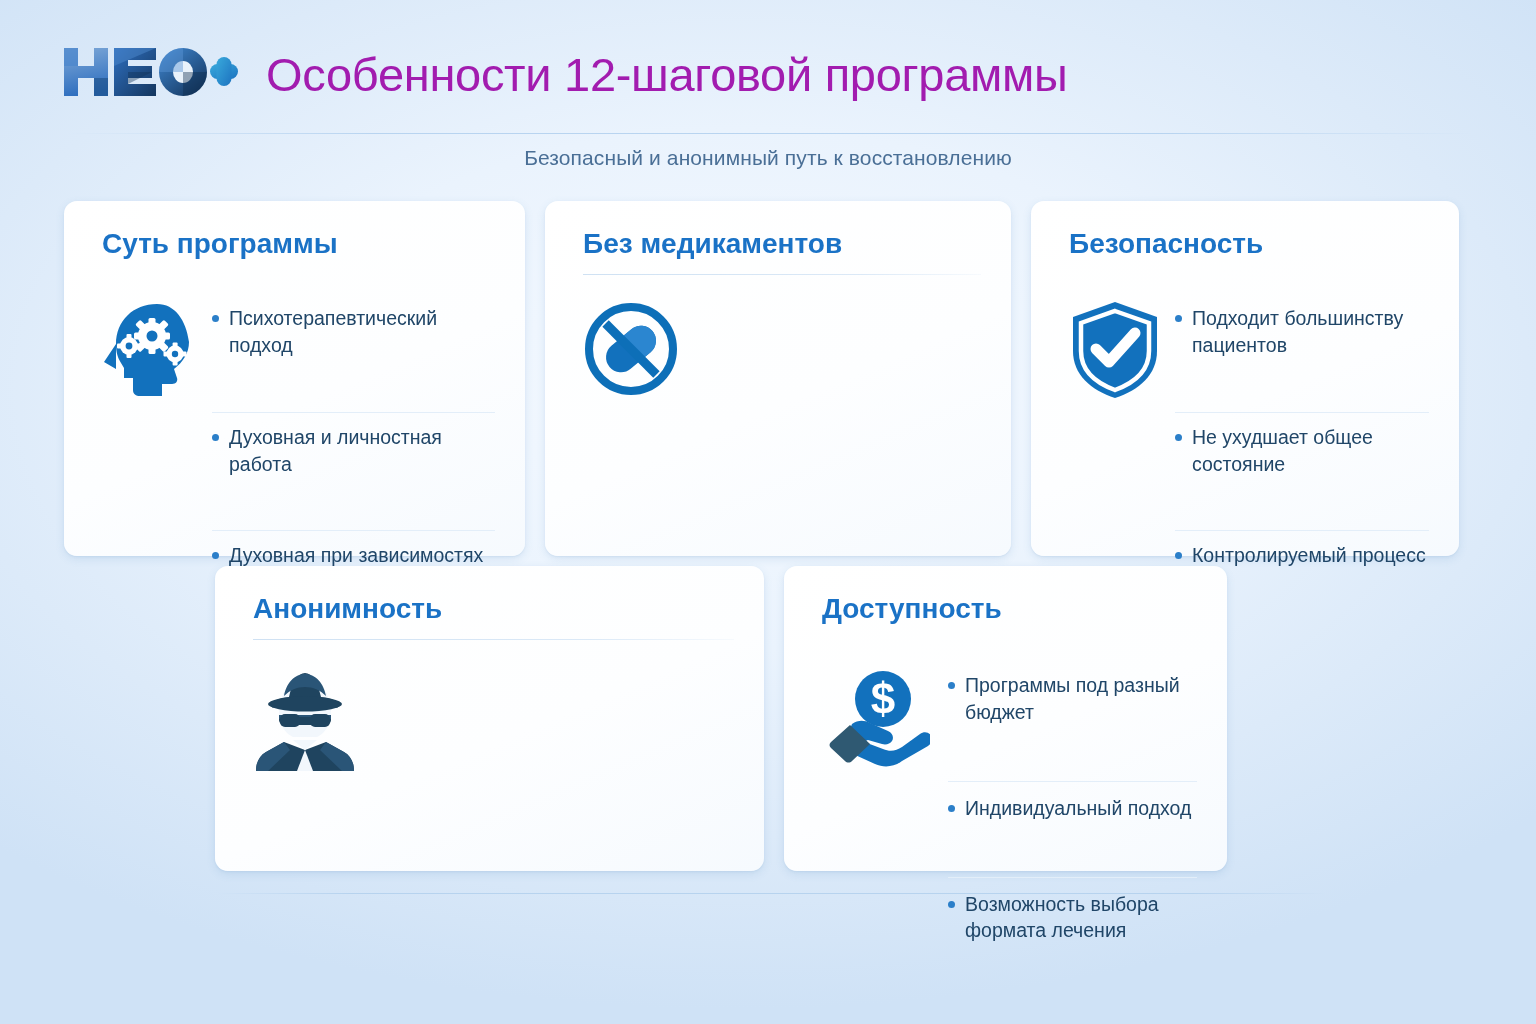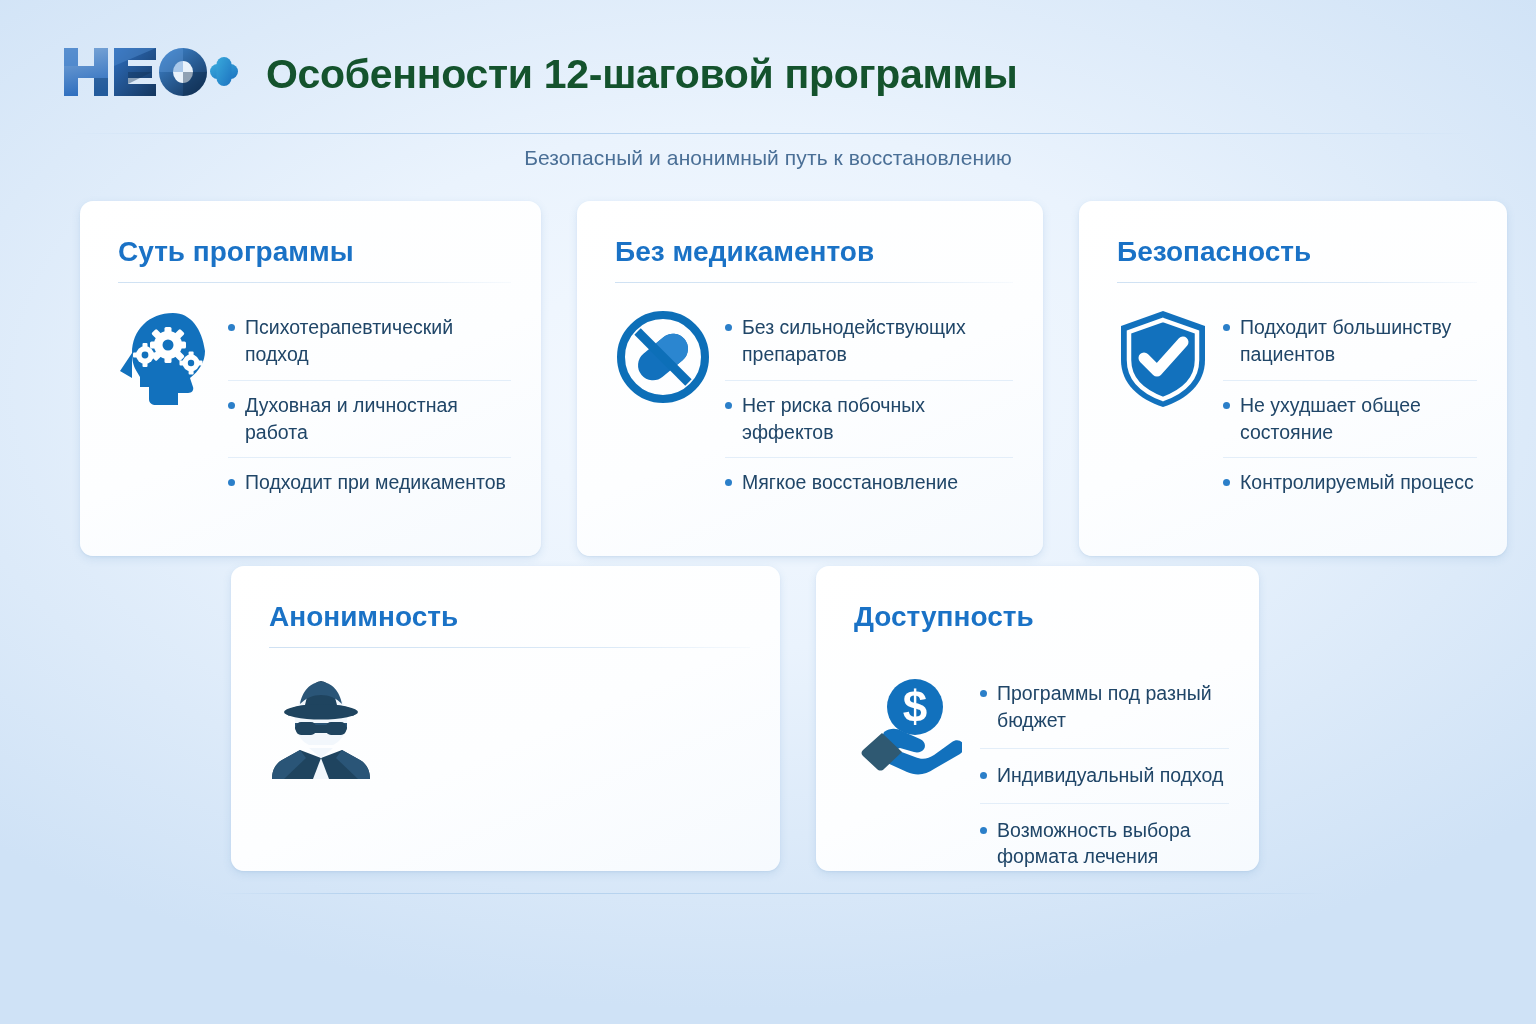--- a/index.html
+++ b/index.html
@@ -32,23 +32,23 @@
     display: flex;
     align-items: center;
     gap: 26px;
   }
 
   .logo {
     display: block;
   }
 
   .page-title {
-    font-size: 41px;
-    font-weight: bold;
-    color: #14532d;
+    font-size: 47px;
+    font-weight: normal;
+    color: #a21caf;
     letter-spacing: -0.3px;
     white-space: nowrap;
     line-height: 1;
   }
 
   .header-rule {
     position: absolute;
     left: 66px;
     top: 133px;
     width: 1408px;
@@ -82,24 +82,23 @@
   .row-bottom {
     left: 215px;
     top: 566px;
     gap: 20px;
   }
 
   .card {
     background: linear-gradient(157deg, #ffffff 0%, #fdfeff 55%, #f6fafe 100%);
     border-radius: 13px;
     box-shadow: 0 3px 9px rgba(90,140,190,0.16), 0 1px 2px rgba(90,140,190,0.10);
-    padding: 36px 30px 26px 38px;
+    padding: 28px 30px 26px 38px;
     display: flex;
     flex-direction: column;
-    margin-left: 16px;
   }
 
   .card-w1 { width: 461px; height: 355px; }
   .card-w2 { width: 466px; height: 355px; }
   .card-w3 { width: 428px; height: 355px; }
   .card-w4 { width: 549px; height: 305px; justify-content: space-between; }
   .card-w5 { width: 443px; height: 305px; }
 
   .card-title {
     font-size: 28px;
@@ -127,20 +126,21 @@
     flex: 0 0 auto;
     padding-top: 8px;
   }
 
   .bullets {
     flex: 1;
     display: flex;
     flex-direction: column;
     justify-content: flex-start;
     padding-top: 2px;
+    gap: 41px;
   }
 
   .bullet {
     display: flex;
     align-items: flex-start;
     gap: 10px;
     font-size: 19.5px;
     color: #204668;
     line-height: 1.38;
     padding: 11px 0 12px 0;
@@ -274,54 +274,40 @@
         <div class="bullet">
           <span class="bullet-dot"></span>
           <span class="bullet-text">Психотерапевтический подход</span>
         </div>
         <div class="bullet">
           <span class="bullet-dot"></span>
           <span class="bullet-text">Духовная и личностная работа</span>
         </div>
         <div class="bullet">
           <span class="bullet-dot"></span>
-          <span class="bullet-text">Подходит при медикаментов</span>
+          <span class="bullet-text">Духовная при зависимостях</span>
         </div>
       </div>
     </div>
   </div>
 
   <div class="card card-w2">
     <div class="card-title">Без медикаментов</div>
     <div class="card-title-rule"></div>
     <div class="card-body">
       <div class="icon-wrap">
         <svg width="96" height="96" viewBox="0 0 96 96">
           <g transform="rotate(-40 48 48)">
             <rect x="20" y="33" width="56" height="30" rx="15" fill="#1271bd"></rect>
             <path d="M48 33 h13 a15 15 0 0 1 0 30 H48 Z" fill="#2b86d0"></path>
             <rect x="46.5" y="33" width="3" height="30" fill="#ffffff"></rect>
           </g>
           <circle cx="48" cy="48" r="42" fill="none" stroke="#0d6fb8" stroke-width="8"></circle>
           <rect x="12" y="43.5" width="72" height="9" rx="0" fill="#0d6fb8" transform="rotate(45 48 48)"></rect>
         </svg>
-      </div>
-      <div class="bullets">
-        <div class="bullet">
-          <span class="bullet-dot"></span>
-          <span class="bullet-text">Без сильнодействующих препаратов</span>
-        </div>
-        <div class="bullet">
-          <span class="bullet-dot"></span>
-          <span class="bullet-text">Нет риска побочных эффектов</span>
-        </div>
-        <div class="bullet">
-          <span class="bullet-dot"></span>
-          <span class="bullet-text">Мягкое восстановление</span>
-        </div>
       </div>
     </div>
   </div>
 
   <div class="card card-w3">
     <div class="card-title">Безопасность</div>
     <div class="card-title-rule"></div>
     <div class="card-body">
       <div class="icon-wrap">
         <svg width="92" height="100" viewBox="0 0 92 100">

